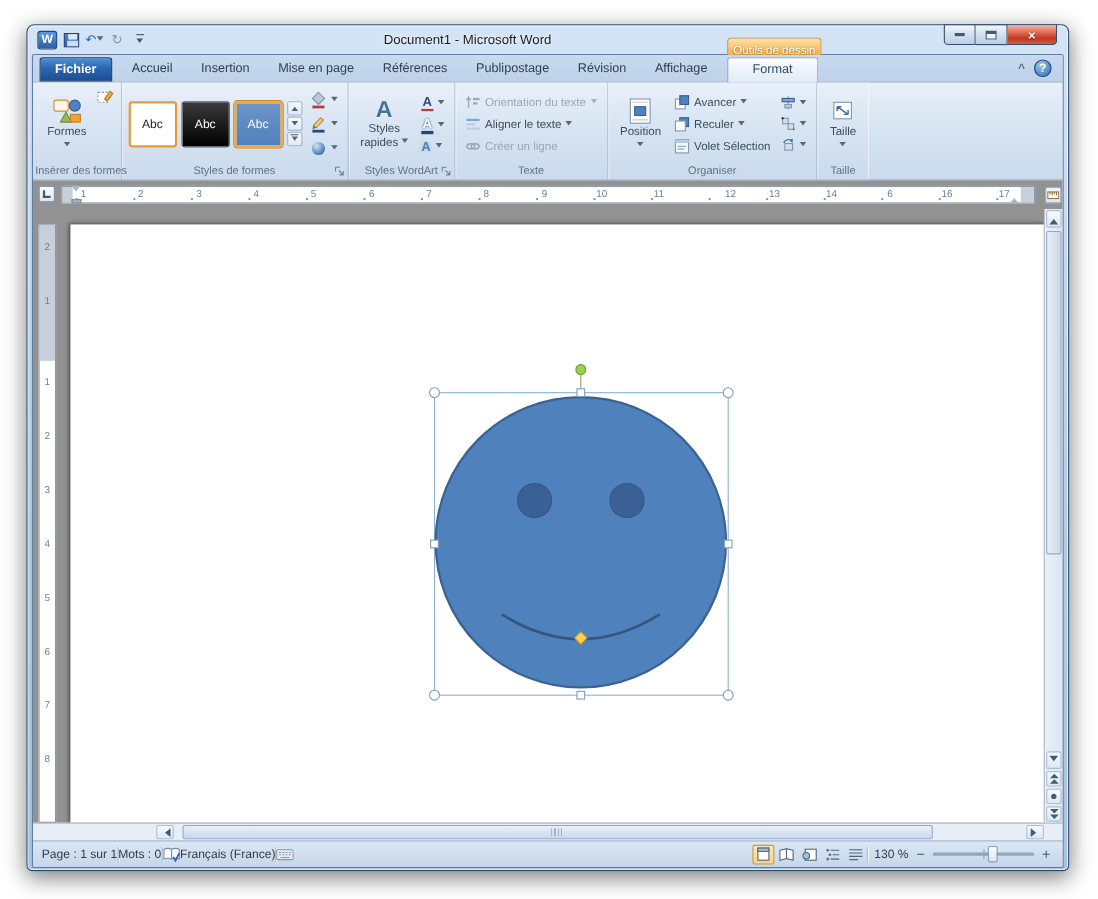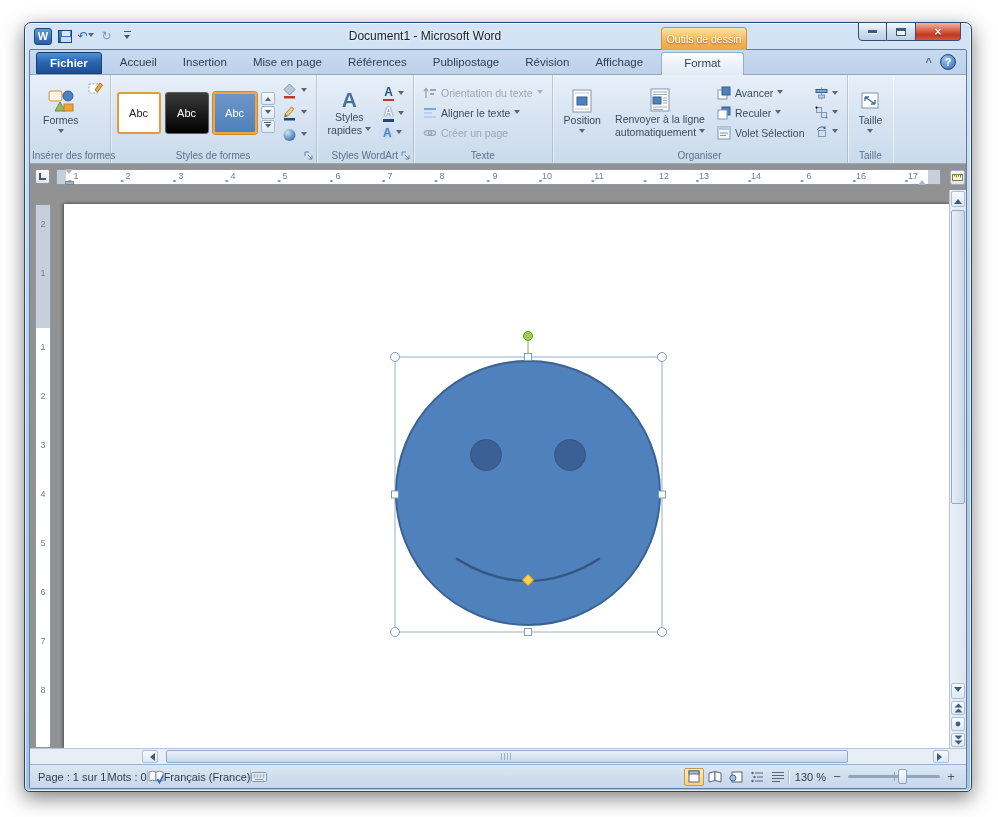--- a/index.html
+++ b/index.html
@@ -19,21 +19,21 @@
     border:1px solid #1d4476; }
   .saveicon { width:14px; height:13px; background:linear-gradient(#4d86c8,#2a5ea9); border:1px solid #1d4476; position:relative; }
   .saveicon::before { content:""; position:absolute; left:3px; top:0; width:8px; height:5px; background:#dce8f5; }
   .saveicon::after { content:""; position:absolute; left:2px; bottom:0; width:10px; height:5px; background:#cddcf0; }
   .redo { color:#7f98b5; }
   .ddbar { width:9px; height:10px; position:relative; }
   .ddbar::before { content:""; position:absolute; left:1px; top:0; width:7px; height:1px; background:#44586e; }
   .ddbar::after { content:""; position:absolute; left:1px; top:4px; border:3.5px solid transparent; border-top:4px solid #44586e; }
   .title { position:absolute; left:120px; width:560px; text-align:center; font-size:12px; color:#1c1c1c;
     text-shadow:0 0 4px #eaf2fb, 0 0 2px #eaf2fb; pointer-events:none; white-space:nowrap; }
-  .ctx-hdr { position:absolute; left:636px; top:4px; width:86px; height:23px;
+  .ctx-hdr { position:absolute; left:636px; top:11px; width:86px; height:23px;
     border:1px solid #c8913a; border-bottom:none; border-radius:4px 4px 0 0;
     background:linear-gradient(#fde3a6,#f6b75a 55%,#f0a63c);
     font-size:10.5px; color:#fff; text-shadow:0 1px 2px rgba(130,80,0,.85);
     display:flex; align-items:center; justify-content:center; }
   .caption { position:absolute; right:10px; top:-1px; display:flex; }
   .cap { width:29px; height:19px; border:1px solid #35506d; border-left-width:0;
     background:linear-gradient(#f3f8fd,#d4e1ef 45%,#bccfe4); display:flex; align-items:center; justify-content:center; }
   .cap:first-child { border-left-width:1px; border-radius:0 0 0 4px; }
   .cap-close { width:45px; border-radius:0 0 4px 0;
     background:linear-gradient(#f4b3a4,#dc6951 40%,#c03722 70%,#d4593f); color:#fff; font-size:12px; font-weight:bold;
@@ -343,44 +343,35 @@
               <rect x="1" y="10" width="12" height="2" fill="#b9cfe8"></rect>
             </svg>
             <span>Aligner le texte</span>
             <span class="dd"></span>
           </div>
           <div class="rowbtn disabled">
             <svg width="14" height="14" viewBox="0 0 14 14">
               <ellipse cx="5" cy="7" rx="3.6" ry="2.4" fill="none" stroke="#9aa7b6" stroke-width="1.4"></ellipse>
               <ellipse cx="9" cy="7" rx="3.6" ry="2.4" fill="none" stroke="#9aa7b6" stroke-width="1.4"></ellipse>
             </svg>
-            <span>Créer un page</span>
+            <span>Créer un ligne</span>
           </div>
         </div>
         <div class="glabel">Texte</div>
       </div>
 
       <div class="rgroup">
         <div class="bigbtn">
           <svg width="22" height="24" viewBox="0 0 22 24">
             <rect x="2" y="1" width="18" height="22" fill="#fff" stroke="#8496aa"></rect>
             <path d="M4 4 h14 M4 20 h14" stroke="#c2ccd8"></path>
             <rect x="6" y="8" width="10" height="8" fill="#4f81bd" stroke="#35608f"></rect>
           </svg>
           <span>Position</span>
           <span class="dd"></span>
-        </div>
-        <div class="bigbtn" style="max-width:110px;">
-          <svg width="22" height="24" viewBox="0 0 22 24">
-            <rect x="2" y="1" width="18" height="22" fill="#fff" stroke="#8496aa"></rect>
-            <path d="M4 4 h14 M4 6.5 h14 M14 10 h4 M14 12.5 h4 M14 15 h4 M4 19 h14 M4 21.5 h10" stroke="#9eabb9"></path>
-            <rect x="4" y="9" width="8" height="7" fill="#4f81bd" stroke="#35608f"></rect>
-          </svg>
-          <span>Renvoyer à la ligne</span>
-          <span><span>automatiquement</span> <span class="dd"></span></span>
         </div>
         <div class="stack">
           <div class="rowbtn">
             <svg width="14" height="14" viewBox="0 0 14 14">
               <rect x="1" y="4" width="9" height="9" fill="#fff" stroke="#8496aa"></rect>
               <rect x="5" y="1" width="8" height="8" fill="#4f81bd" stroke="#35608f"></rect>
             </svg>
             <span>Avancer</span>
             <span class="dd"></span>
           </div>

